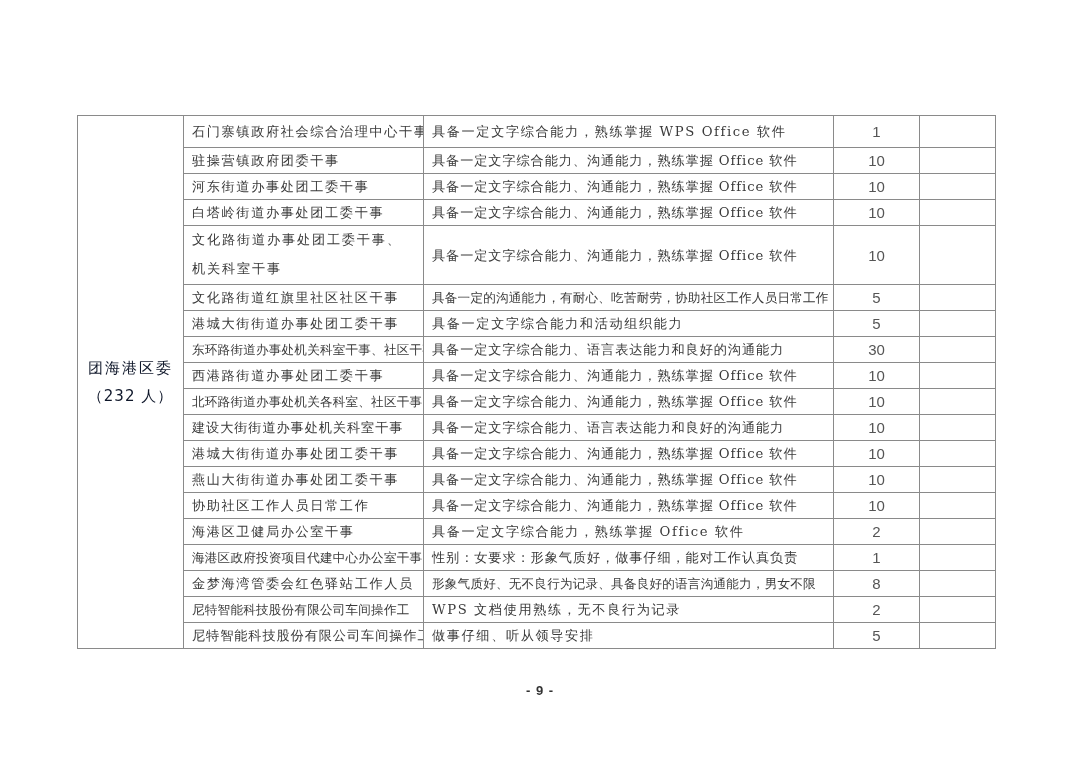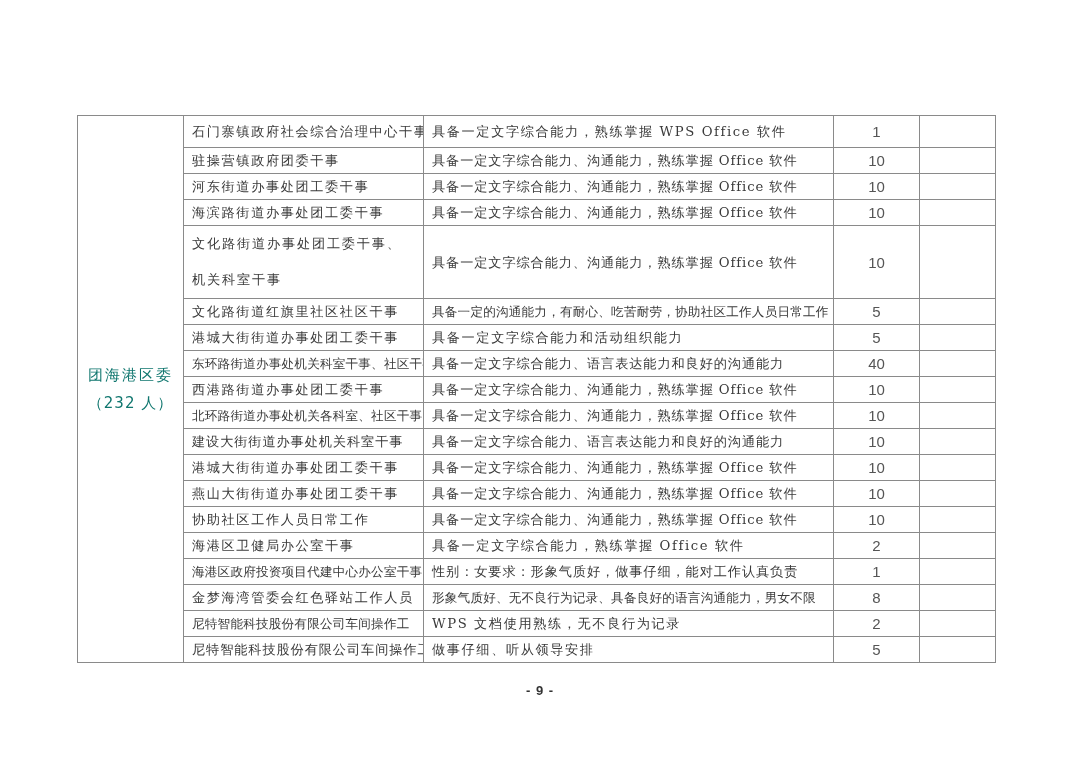--- a/index.html
+++ b/index.html
@@ -39,21 +39,21 @@
       overflow: hidden;
       letter-spacing: 1.6px;
       vertical-align: middle;
     }
     table.jobs td.org {
       text-align: center;
       font-family: "DejaVu Sans", "Liberation Sans", sans-serif;
       font-size: 15px;
       line-height: 28px;
       letter-spacing: 2px;
-      color: #0f766e;
+      color: #0f172a;
       white-space: normal;
       padding: 0 4px;
     }
     table.jobs td.org .sub {
       display: block;
       letter-spacing: 1px;
     }
     table.jobs td.count {
       text-align: center;
       font-family: "Liberation Sans", "DejaVu Sans", sans-serif;
@@ -65,22 +65,23 @@
       padding: 0;
     }
     table.jobs tr.tall td {
       height: 31px;
     }
     table.jobs tr.double td {
       height: 51px;
     }
     table.jobs tr.double td.position {
       white-space: normal;
-      line-height: 36px;
+      line-height: 29px;
       letter-spacing: 1.8px;
+      font-family: Liberation Mono, monospace;
     }
     .narrow { letter-spacing: 0.2px !important; font-size: 12.6px !important; }
     .mid { letter-spacing: 0.9px !important; }
     .page-number {
       position: absolute;
       top: 683px;
       left: 0;
       width: 1080px;
       text-align: center;
       font-family: "Liberation Sans", "DejaVu Sans", sans-serif;
@@ -120,21 +121,21 @@
         <td class="count">10</td>
         <td class="remark"></td>
       </tr>
       <tr>
         <td class="position">河东街道办事处团工委干事</td>
         <td class="requirement mid">具备一定文字综合能力、沟通能力，熟练掌握 Office 软件</td>
         <td class="count">10</td>
         <td class="remark"></td>
       </tr>
       <tr>
-        <td class="position">海滨路街道办事处团工委干事</td>
+        <td class="position">白塔岭街道办事处团工委干事</td>
         <td class="requirement mid">具备一定文字综合能力、沟通能力，熟练掌握 Office 软件</td>
         <td class="count">10</td>
         <td class="remark"></td>
       </tr>
       <tr class="double">
         <td class="position">文化路街道办事处团工委干事、机关科室干事</td>
         <td class="requirement mid">具备一定文字综合能力、沟通能力，熟练掌握 Office 软件</td>
         <td class="count">10</td>
         <td class="remark"></td>
       </tr>
@@ -146,21 +147,21 @@
       </tr>
       <tr>
         <td class="position">港城大街街道办事处团工委干事</td>
         <td class="requirement">具备一定文字综合能力和活动组织能力</td>
         <td class="count">5</td>
         <td class="remark"></td>
       </tr>
       <tr>
         <td class="position narrow">东环路街道办事处机关科室干事、社区干事</td>
         <td class="requirement mid">具备一定文字综合能力、语言表达能力和良好的沟通能力</td>
-        <td class="count">40</td>
+        <td class="count">30</td>
         <td class="remark"></td>
       </tr>
       <tr>
         <td class="position">西港路街道办事处团工委干事</td>
         <td class="requirement mid">具备一定文字综合能力、沟通能力，熟练掌握 Office 软件</td>
         <td class="count">10</td>
         <td class="remark"></td>
       </tr>
       <tr>
         <td class="position narrow">北环路街道办事处机关各科室、社区干事</td>

